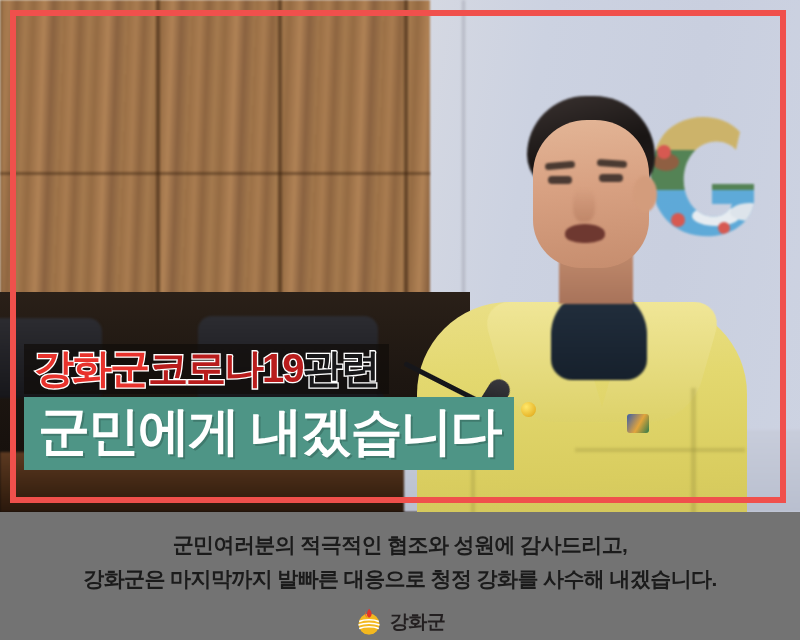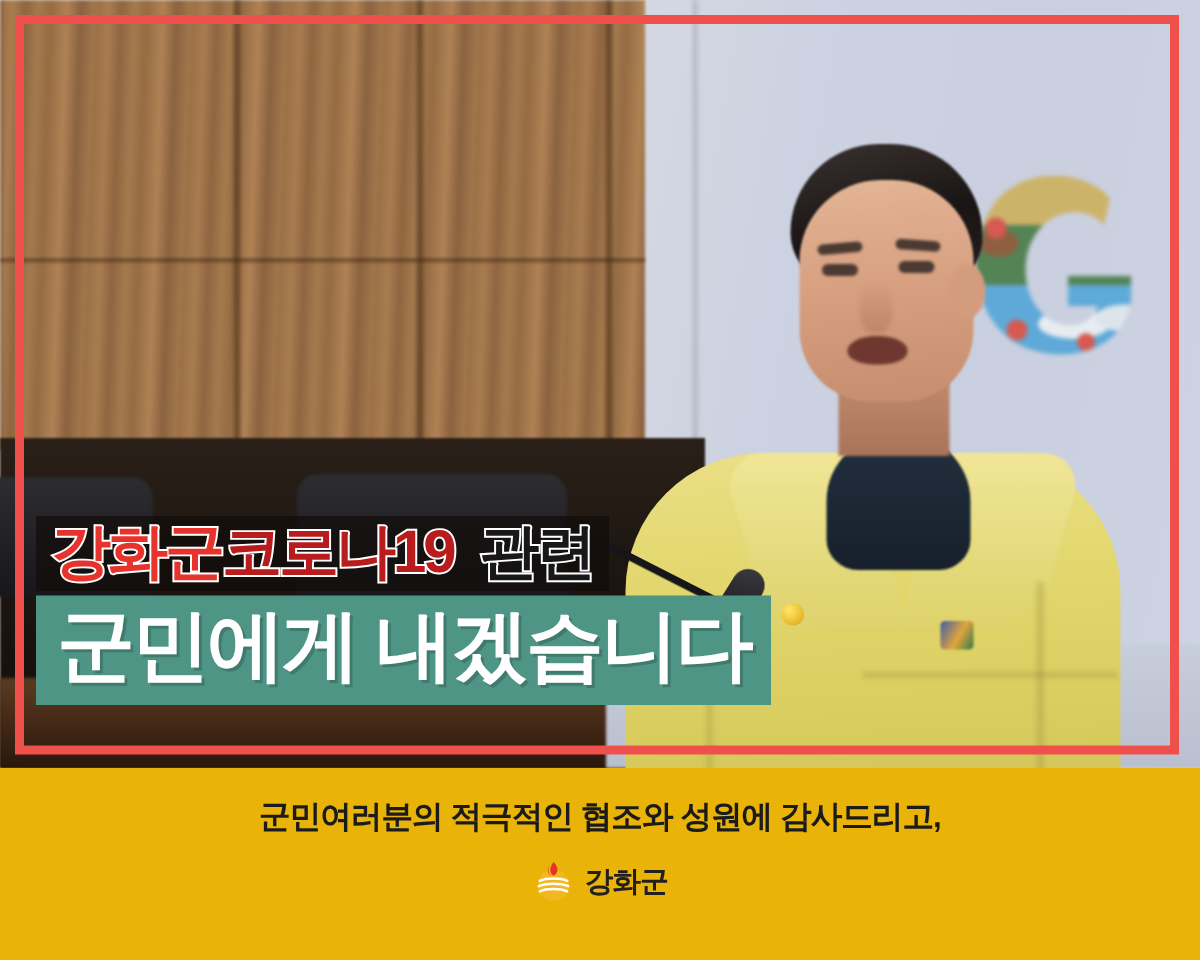--- a/index.html
+++ b/index.html
@@ -283,42 +283,42 @@
     padding: 4px 10px 6px 10px;
     white-space: nowrap;
     font-size: 40px;
     font-weight: bold;
     line-height: 1;
     letter-spacing: -2px;
   }
   .kicker span { display: inline-block; }
   .k-red   { color: #e8322c; -webkit-text-stroke: 2.6px #ffffff; paint-order: stroke fill; }
   .k-blue  { color: #b91c1c; -webkit-text-stroke: 2.6px #ffffff; paint-order: stroke fill; }
-  .k-black { color: #18181a; -webkit-text-stroke: 2.6px #ffffff; paint-order: stroke fill; padding-left: 17px; }
+  .k-black { color: #18181a; -webkit-text-stroke: 2.6px #ffffff; paint-order: stroke fill; }
 
   .banner {
     margin-top: 3px;
     display: inline-block;
     background: #4e9586;
     color: #ffffff;
     font-size: 52px;
     font-weight: bold;
     line-height: 1.02;
     letter-spacing: -2px;
     padding: 8px 14px 12px 14px;
     white-space: nowrap;
     text-shadow: 2px 2px 0 rgba(0,0,0,.18);
   }
 
   
   .caption {
     position: absolute;
     left: 0; top: 512px;
     width: 800px; height: 128px;
-    background: #eab308;
+    background: #737373;
     text-align: center;
     padding-top: 16px;
   }
   .cap-line {
     font-size: 21px;
     font-weight: bold;
     color: #1b1b1b;
     line-height: 1.62;
     letter-spacing: -.6px;
   }
@@ -410,20 +410,21 @@
       <div class="banner">군민에게 내겠습니다</div>
     </div>
 
   </div>
 
   <div class="red-frame"></div>
 
 
   <div class="caption">
     <div class="cap-line">군민여러분의 적극적인 협조와 성원에 감사드리고,</div>
+    <div class="cap-line">강화군은 마지막까지 발빠른 대응으로 청정 강화를 사수해 내겠습니다.</div>
 
     <div class="logo-row">
       <svg class="logo-mark" viewBox="0 0 40 40">
         <circle cx="20" cy="23" r="15" fill="#f3b81f"></circle>
         <path d="M20 1 C15 8, 17 12, 20 14 C24 12, 26 7, 20 1 Z" fill="#e2352a"></path>
         <path d="M16 4 C13 9, 15 13, 18 14 C15 11, 15 7, 16 4 Z" fill="#f05a3c"></path>
         <path d="M7 19 C13 16, 27 16, 33 19" stroke="#ffffff" stroke-width="2.4" fill="none" stroke-linecap="round"></path>
         <path d="M6 24 C13 21, 27 21, 34 24" stroke="#ffffff" stroke-width="2.4" fill="none" stroke-linecap="round"></path>
         <path d="M7 29 C13 26, 27 26, 33 29" stroke="#ffffff" stroke-width="2.4" fill="none" stroke-linecap="round"></path>
         <ellipse cx="20" cy="34" rx="9" ry="3.4" fill="#f3b81f"></ellipse>

